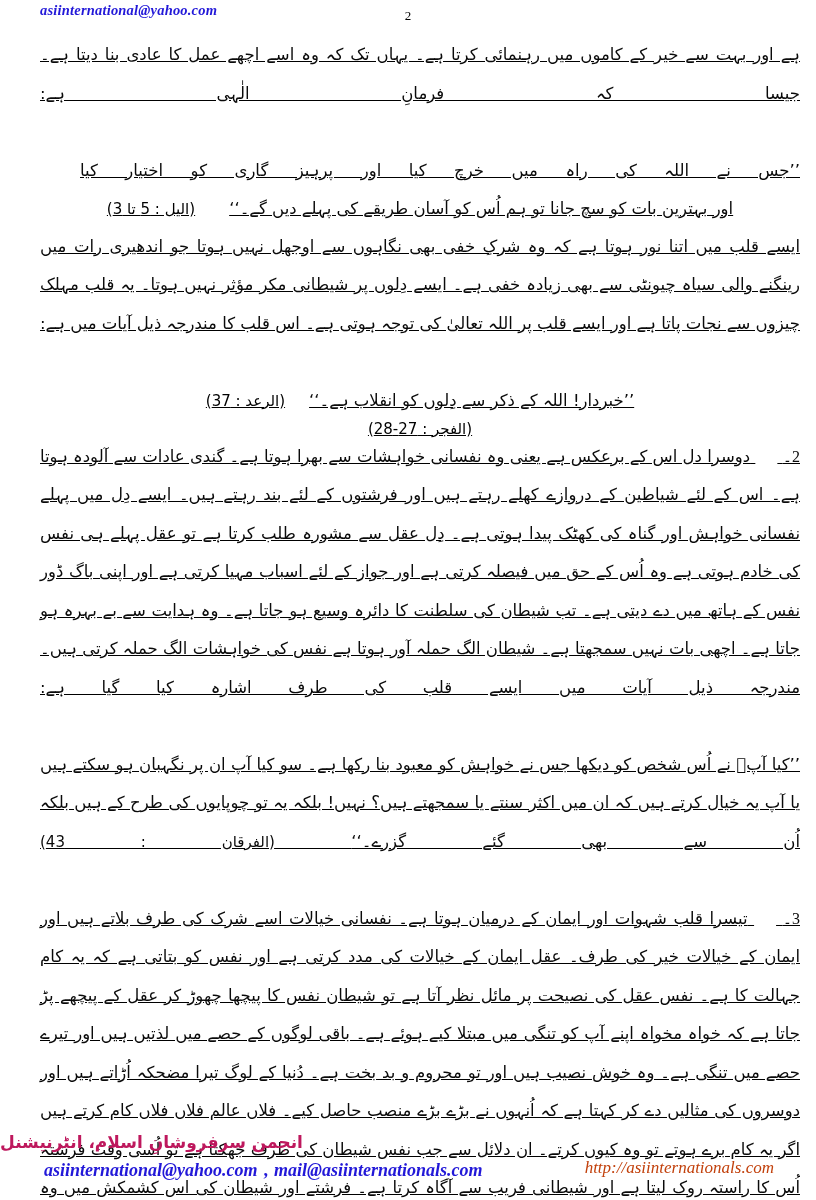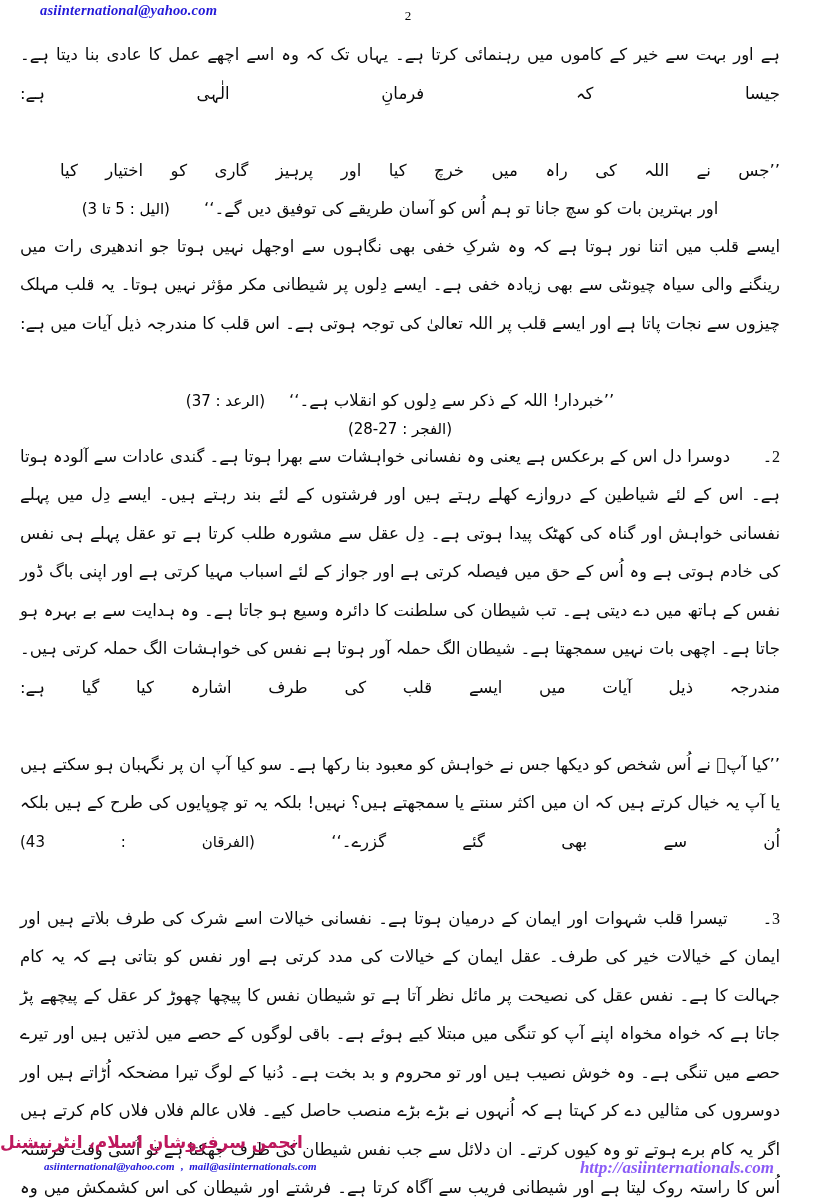--- a/index.html
+++ b/index.html
@@ -52,26 +52,27 @@
     text-align: center;
     font-family: "Liberation Serif", "DejaVu Serif", serif;
     font-size: 13px;
     color: #000000;
   }
 
   
   .body-area {
     position: absolute;
     top: 36px;
-    left: 20px;
+    left: 40px;
     width: 760px;
     height: 1030px;
     direction: rtl;
     text-align: justify;
     text-align-last: justify;
+    text-decoration: underline;
   }
 
   
   .p-block {
     direction: rtl;
     text-align: justify;
     font-family: "DejaVu Sans", sans-serif;
     font-size: 16.5px;
     line-height: 38.5px;
     color: #0a0a0a;
@@ -129,58 +130,58 @@
     width: 816px;
     height: 22px;
   }
   .footer-emails {
     position: absolute;
     left: 44px;
     top: 0;
     font-family: "Liberation Serif", "DejaVu Serif", serif;
     font-style: italic;
     font-weight: bold;
-    font-size: 11px;
+    font-size: 18px;
     color: #2218d8;
     white-space: nowrap;
   }
   .footer-emails .sep {
     font-style: normal;
     padding: 0 6px;
   }
   .footer-url {
     position: absolute;
     right: 42px;
     top: -2px;
     font-family: "Liberation Serif", "DejaVu Serif", serif;
     font-style: italic;
-    font-weight: bold;
+    font-weight: normal;
     font-size: 17px;
-    color: #8b5cf6;
+    color: #c2410c;
     white-space: nowrap;
   }
 </style>
 </head>
 <body>
 
 <div class="page">
 
   <div class="header">
     <div class="header-email">asiinternational@yahoo.com</div>
     <div class="page-number">2</div>
   </div>
 
   <div class="body-area">
 
     <p class="p-block stretch">ہے اور بہت سے خیر کے کاموں میں رہنمائی کرتا ہے۔ یہاں تک کہ وہ اسے اچھے عمل کا عادی بنا دیتا ہے۔ جیسا کہ فرمانِ الٰہی ہے:</p>
 
     <div class="q-line" style="text-align:right; padding-left:40px;">’’جس نے اللہ کی راہ میں خرچ کیا اور پرہیز گاری کو اختیار کیا</div>
 
     <div style="display:flex; direction:rtl; align-items:baseline; justify-content:center; gap:34px;">
-      <span class="q-line" style="display:inline-block;">اور بہترین بات کو سچ جانا تو ہم اُس کو آسان طریقے کی توفیق دیں گے۔‘‘</span>
+      <span class="q-line" style="display:inline-block;">اور بہترین بات کو سچ جانا تو ہم اُس کو آسان طریقے کی پہلے دیں گے۔‘‘</span>
       <span class="ref">(الیل : 5 تا 3)</span>
     </div>
 
     <p class="p-block stretch">ایسے قلب میں اتنا نور ہوتا ہے کہ وہ شرکِ خفی بھی نگاہوں سے اوجھل نہیں ہوتا جو اندھیری رات میں رینگنے والی سیاہ چیونٹی سے بھی زیادہ خفی ہے۔ ایسے دِلوں پر شیطانی مکر مؤثر نہیں ہوتا۔ یہ قلب مہلک چیزوں سے نجات پاتا ہے اور ایسے قلب پر اللہ تعالیٰ کی توجہ ہوتی ہے۔ اس قلب کا مندرجہ ذیل آیات میں ہے:</p>
 
     <div style="display:flex; direction:rtl; align-items:baseline; justify-content:center; gap:24px;">
       <span class="q-line" style="display:inline-block;">’’خبردار! اللہ کے ذکر سے دِلوں کو انقلاب ہے۔‘‘</span>
       <span class="ref">(الرعد : 37)</span>
     </div>
 

